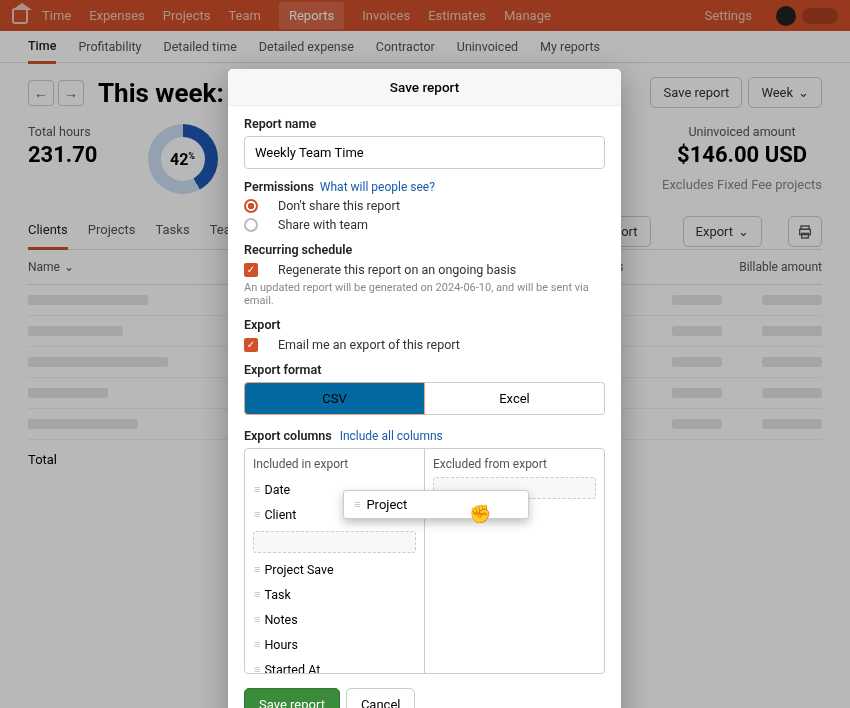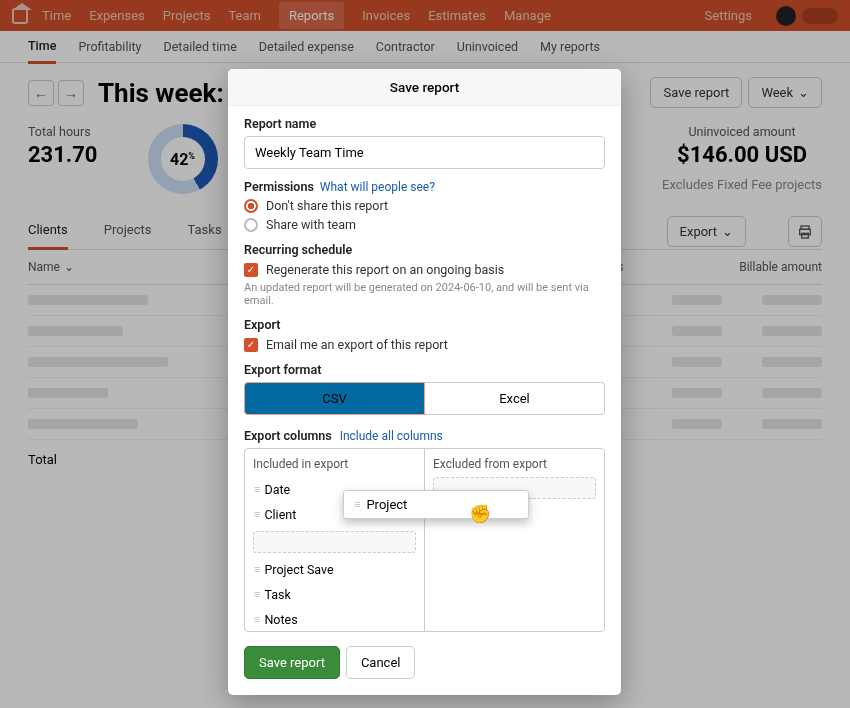--- a/index.html
+++ b/index.html
@@ -24,54 +24,54 @@
 .titlebar .sp{flex:1}
 .btn{border:1px solid #ccc;border-radius:5px;padding:7px 12px;font-size:13px;background:#fff;color:#333;display:inline-flex;align-items:center;gap:5px}
 .summary{display:flex;gap:50px;margin-bottom:20px;align-items:flex-start}
 .stat .lbl{font-size:12.5px;color:#555;margin-bottom:3px}
 .stat .val{font-size:22px;font-weight:700}
 .stat .sub{font-size:13px;color:#888;margin-top:10px}
 .donut{width:70px;height:70px;border-radius:50%;background:conic-gradient(#1e5ab8 0 42%,#cedff6 42% 100%);display:flex;align-items:center;justify-content:center;position:relative}
 .donut::after{content:"";position:absolute;width:44px;height:44px;border-radius:50%;background:#fff}
 .donut .pct{position:relative;z-index:1;font-size:16px;font-weight:700}
 .donut .pct sup{font-size:9px}
-.tabs{display:flex;gap:36px;font-size:13px;border-bottom:1px solid #e0e0e0;margin-bottom:0}
+.tabs{display:flex;gap:20px;font-size:13px;border-bottom:1px solid #e0e0e0;margin-bottom:0}
 .tabs .tab{padding:8px 0;cursor:pointer;color:#555}
 .tabs .tab.active{color:#222;border-bottom:3px solid #d2502a;margin-bottom:-1px}
 .tabs .sp{flex:1}
 .tabs .small{font-size:12px;color:#555}
 .printer{width:16px;height:16px}
 .thead{display:flex;padding:10px 0;border-bottom:1px solid #e0e0e0;font-size:12px;color:#555}
 .thead .c1{flex:2;display:flex;align-items:center;gap:4px}
 .thead .c2,.thead .c3{flex:1;text-align:right}
 .skelrow{display:flex;padding:10px 0;border-bottom:1px solid #f0f0f0}
 .skelrow .sk{height:10px;background:#e5e5e5;border-radius:3px}
 .tfoot{padding:12px 0;font-size:13px}
 
 .modal{position:absolute;left:228px;top:69px;width:393px;background:#fff;border-radius:5px;z-index:10;box-shadow:0 8px 30px rgba(0,0,0,.3)}
 .modal .mhead{text-align:center;padding:10px;font-size:13.5px;font-weight:500;border-bottom:1px solid #eee;background:#f7f7f7;border-radius:5px 5px 0 0}
 .mbody{padding:10px 16px 16px}
 .flabel{font-size:12.5px;font-weight:600;color:#222;margin-bottom:5px}
 .tinput{width:100%;border:1px solid #ccc;border-radius:4px;padding:8px 10px;font-size:13px}
 .row{margin-bottom:10px}
 .permline{display:flex;align-items:center;gap:6px}
 .hlink{color:#1a5dab;font-size:12px;cursor:pointer}
-.radio,.check{display:flex;align-items:center;gap:8px;font-size:12.5px;margin:4px 0;color:#333;cursor:pointer}
+.radio,.check{display:flex;align-items:center;gap:20px;font-size:12.5px;margin:4px 0;color:#333;cursor:pointer}
 .r-c{width:14px;height:14px;border:2px solid #bbb;border-radius:50%}
 .r-c.on{border-color:#d2502a;background:radial-gradient(#d2502a 0 45%,#fff 50% 100%)}
 .c-c{width:14px;height:14px;border:2px solid #bbb;border-radius:2px;display:flex;align-items:center;justify-content:center}
 .c-c.on{border-color:#d2502a;background:#d2502a}
 .c-c.on::after{content:"✓";color:#fff;font-size:10px;line-height:1}
 .note{font-size:11px;color:#888;margin-top:2px}
 .seg{display:flex;margin-top:5px}
 .seg .opt{flex:1;text-align:center;padding:8px;font-size:13px;border:1px solid #ccc;cursor:pointer}
 .seg .opt:first-child{border-radius:4px 0 0 4px}
 .seg .opt:last-child{border-radius:0 4px 4px 0;border-left:none}
 .seg .opt.active{background:#0369a1;border-color:#e8a585}
-.cols{display:flex;border:1px solid #ccc;border-radius:4px;height:184px;overflow:hidden;position:relative}
+.cols{display:flex;border:1px solid #ccc;border-radius:4px;height:226px;overflow:hidden;position:relative}
 .cols .colL,.cols .colR{flex:1;padding:8px 8px 0}
 .cols .colL{border-right:1px solid #ccc}
 .cols .chead{font-size:12px;color:#555;margin-bottom:6px}
 .colitem{display:flex;align-items:center;gap:6px;font-size:12.5px;padding:5px 1px;cursor:grab}
 .grip{color:#bbb;font-size:11px;letter-spacing:-2px}
 .dropzone{height:22px;border:1.5px dashed #ccc;border-radius:3px;margin:4px 0;background:#f8f8f8}
 .dragitem{position:absolute;left:98px;top:41px;width:186px;background:#fff;border:1px solid #ccc;border-radius:3px;box-shadow:0 4px 10px rgba(0,0,0,.25);padding:6px 10px;display:flex;align-items:center;gap:8px;font-size:13px;z-index:20}
 .mfoot{display:flex;gap:6px;margin-top:14px}
 .btn-pri{background:#3a8c3a;color:#fff;border:1px solid #2f7a2f;border-radius:5px;padding:8px 14px;font-size:13px;cursor:pointer}
 .btn-sec{background:#fff;border:1px solid #ccc;border-radius:5px;padding:8px 14px;font-size:13px;cursor:pointer}

